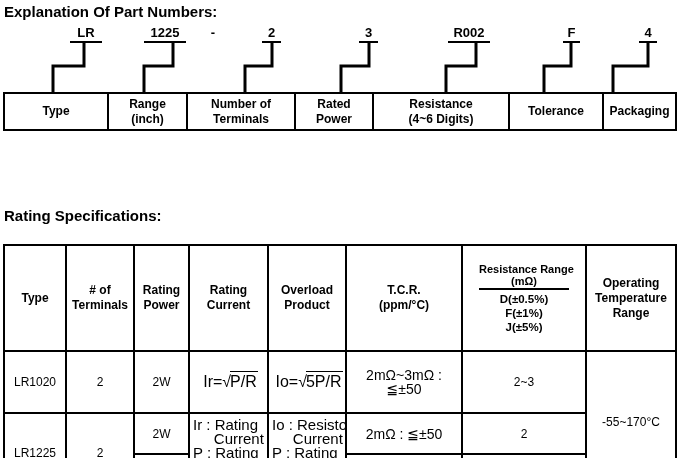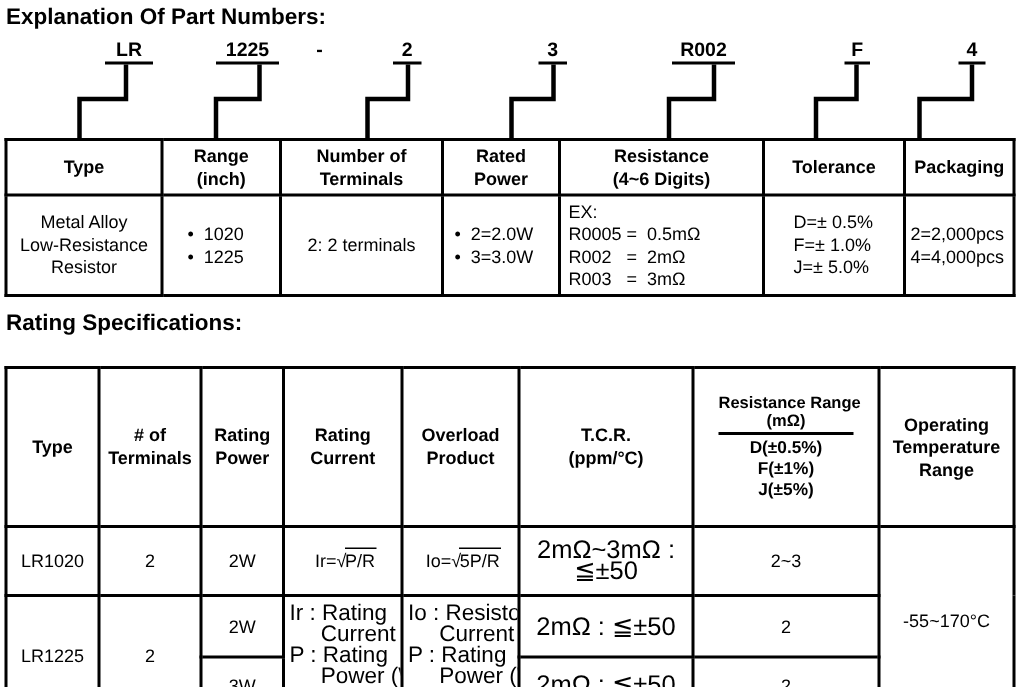--- a/index.html
+++ b/index.html
@@ -45,31 +45,31 @@
   #exp-table .power-cell{padding-left:7px;text-align:left;}
   #exp-table .res-cell{padding-left:5px;text-align:left;}
   #exp-table .tol-cell{padding-left:19px;text-align:left;}
   #exp-table .pack-cell{padding-left:3px;text-align:left;}
 
   
   #spec-table{top:244px;width:672px;font-size:12px;}
   #spec-table th{font-weight:bold;text-align:center;line-height:15px;}
   #spec-table td{text-align:center;line-height:14px;}
   #spec-table .hdr-row{height:72px;}
-  #spec-table .r1{height:46px;}
+  #spec-table .r1{height:62px;}
   #spec-table .r2{height:41px;}
   #spec-table .r3{height:38px;text-decoration:underline;}
   #spec-table .rr-th{padding:16px;vertical-align:top;}
   .rr-top{border-bottom:2px solid #000;font-size:11px;line-height:12px;padding:1px 0;white-space:pre;}
   .rr-bot{font-size:11.5px;line-height:14px;padding-top:2px;white-space:pre;}
-  .formula-cell{text-align:right;padding-left:4px !important;font-size:12px;}
+  .formula-cell{text-align:right;padding-left:4px !important;font-size:16px;}
   .rad{border-top:1.5px solid #000;margin-left:-1px;padding:1px 1px 0 0;}
   .legend-cell{text-align:left !important;padding-left:3px !important;
     font-size:15px;line-height:13px;white-space:pre;}
-  .tcr-cell{font-size:17px;}
+  .tcr-cell{font-size:14px;}
 </style>
 </head>
 <body>
 
 <h2 id="title1" class="sec-title">Explanation Of Part Numbers:</h2>
 
 <span id="pn-type" class="pn u">LR</span>
 <span id="pn-size" class="pn u">1225</span>
 <span id="pn-dash" class="pn">-</span>
 <span id="pn-terminals" class="pn u">2</span>
@@ -106,39 +106,20 @@
     <th class="pre">Range
 (inch)</th>
     <th class="pre">Number of
 Terminals</th>
     <th class="pre">Rated
 Power</th>
     <th class="pre">Resistance
 (4~6 Digits)</th>
     <th class="pre">Tolerance</th>
     <th class="pre">Packaging</th>
-  </tr>
-  <tr>
-    <td class="pre">Metal Alloy
-Low-Resistance
-Resistor</td>
-    <td class="pre size-cell">•  1020
-•  1225</td>
-    <td>2: 2 terminals</td>
-    <td class="pre power-cell">•  2=2.0W
-•  3=3.0W</td>
-    <td class="pre res-cell">EX:
-R0005 =  0.5mΩ
-R002   =  2mΩ
-R003   =  3mΩ</td>
-    <td class="pre tol-cell">D=± 0.5%
-F=± 1.0%
-J=± 5.0%</td>
-    <td class="pre pack-cell">2=2,000pcs
-4=4,000pcs</td>
   </tr>
 </tbody>
   </table>
 
 <h2 id="title2" class="sec-title">Rating Specifications:</h2>
 
 <table id="spec-table">
   <colgroup>
     <col style="width:62px">
       <col style="width:68px">

